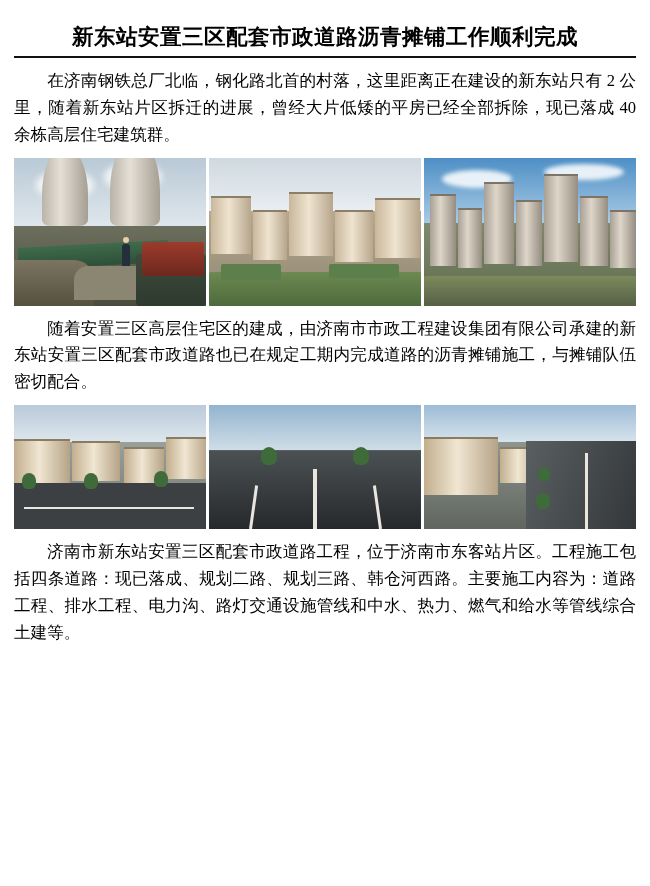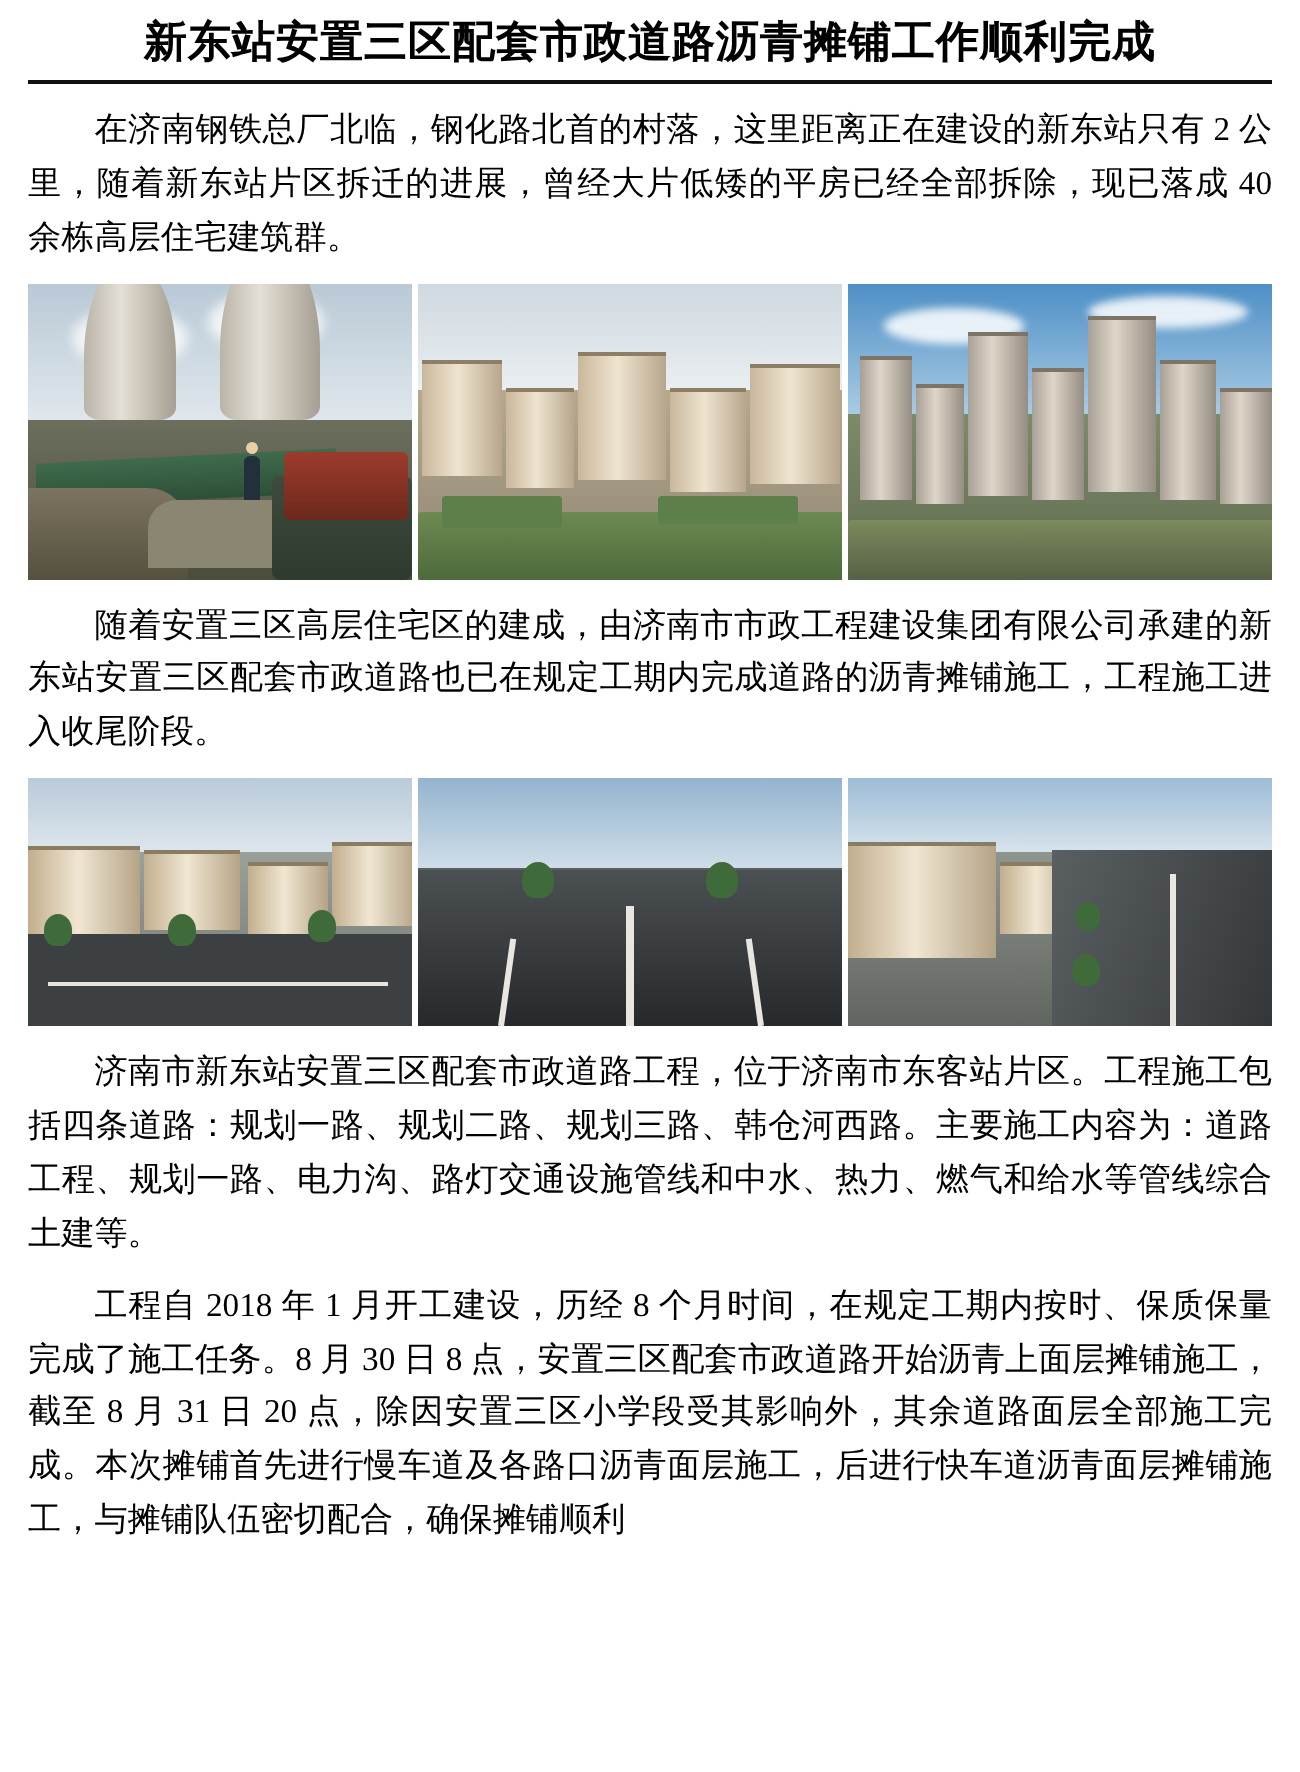--- a/index.html
+++ b/index.html
@@ -11,21 +11,21 @@
     width: 650px;
     height: 886px;
     font-family: "Liberation Serif", "DejaVu Serif", serif;
     color: #000000;
     overflow: hidden;
   }
   .page {
     width: 650px;
     height: 886px;
     box-sizing: border-box;
-    padding: 8px 14px 0 14px;
+    padding: 24px 14px 0 14px;
     position: relative;
   }
   .title {
     font-family: "Liberation Sans", sans-serif;
     font-weight: bold;
     font-size: 21.5px;
     letter-spacing: 0.5px;
     text-align: center;
     line-height: 1.25;
     padding-bottom: 5px;
@@ -208,21 +208,21 @@
       <div class="hrise" style="left:60px;bottom:42px;width:30px;height:80px;"></div>
       <div class="hrise" style="left:92px;bottom:40px;width:26px;height:64px;"></div>
       <div class="hrise" style="left:120px;bottom:44px;width:34px;height:86px;"></div>
       <div class="hrise" style="left:156px;bottom:40px;width:28px;height:68px;"></div>
       <div class="hrise" style="left:186px;bottom:38px;width:26px;height:56px;"></div>
       <div class="grn" style="left:0;bottom:0;width:214px;height:30px;background:linear-gradient(#7c8a5c,#566046);"></div>
     </div>
 
   </div>
 
-  <p class="para">随着安置三区高层住宅区的建成，由济南市市政工程建设集团有限公司承建的新东站安置三区配套市政道路也已在规定工期内完成道路的沥青摊铺施工，工程施工进入收尾阶段。</p>
+  <p class="para">随着安置三区高层住宅区的建成，由济南市市政工程建设集团有限公司承建的新东站安置三区配套市政道路也已在规定工期内完成道路的沥青摊铺施工，与摊铺队伍密切配合。</p>
 
   <div class="photo-row">
 
     <div class="photo q1">
       <div class="sky"></div>
       <div class="ground"></div>
       <div class="bldg" style="left:0;bottom:44px;width:56px;height:44px;"></div>
       <div class="bldg" style="left:58px;bottom:48px;width:48px;height:38px;"></div>
       <div class="bldg" style="left:110px;bottom:46px;width:40px;height:34px;"></div>
       <div class="bldg" style="left:152px;bottom:50px;width:42px;height:40px;"></div>
@@ -252,16 +252,15 @@
       <div class="bldg" style="left:0;bottom:34px;width:74px;height:56px;"></div>
       <div class="bldg" style="left:76px;bottom:46px;width:40px;height:34px;"></div>
       <div class="road" style="right:0;bottom:0;width:110px;height:88px;background:linear-gradient(110deg,#5a5f61,#33373a);"></div>
       <div class="lane" style="right:48px;bottom:0;width:3px;height:76px;"></div>
       <div class="tree" style="right:86px;bottom:20px;width:14px;height:16px;"></div>
       <div class="tree" style="right:86px;bottom:48px;width:12px;height:14px;"></div>
     </div>
 
   </div>
 
-  <p class="para">济南市新东站安置三区配套市政道路工程，位于济南市东客站片区。工程施工包括四条道路：规划一路、规划二路、规划三路、韩仓河西路。主要施工内容为：道路工程、规划一路、电力沟、路灯交通设施管线和中水、热力、燃气和给水等管线综合土建等。</p>
-  <p class="para">工程自 2018 年 1 月开工建设，历经 8 个月时间，在规定工期内按时、保质保量完成了施工任务。8 月 30 日 8 点，安置三区配套市政道路开始沥青上面层摊铺施工，截至 8 月 31 日 20 点，除因安置三区小学段受其影响外，其余道路面层全部施工完成。本次摊铺首先进行慢车道及各路口沥青面层施工，后进行快车道沥青面层摊铺施工，与摊铺队伍密切配合，确保摊铺顺利</p>
+  <p class="para">济南市新东站安置三区配套市政道路工程，位于济南市东客站片区。工程施工包括四条道路：现已落成、规划二路、规划三路、韩仓河西路。主要施工内容为：道路工程、排水工程、电力沟、路灯交通设施管线和中水、热力、燃气和给水等管线综合土建等。</p>
 
 </div>
 
 </body></html>

